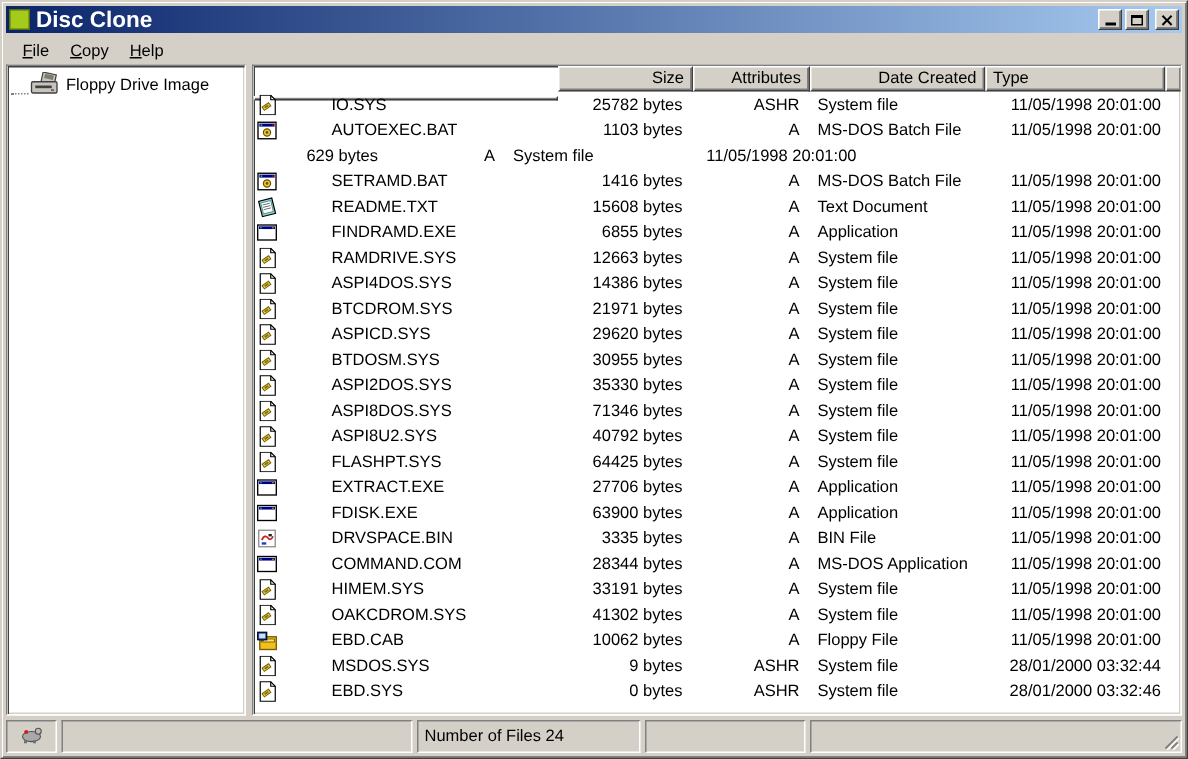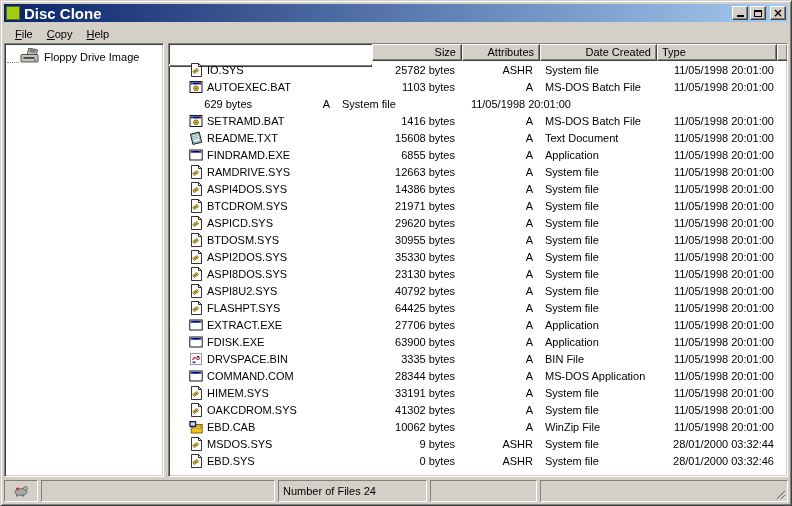--- a/index.html
+++ b/index.html
@@ -56,21 +56,21 @@
     background:#D4D0C8;
     border:1px solid;border-color:#fff #404040 #404040 #fff;
     box-shadow:inset -1px -1px 0 #808080;
     padding:1px 5px 0 4px;
     white-space:nowrap;overflow:hidden;
   }
   .list-body{flex:1;overflow:hidden;}
   .row{display:flex;height:17px;align-items:center;white-space:nowrap;}
   .cell{overflow:hidden;white-space:nowrap;}
   .al-r{text-align:right;}
-  .c0{width:203px;padding-left:20px;display:flex;align-items:center;}
+  .c0{width:203px;padding-left:2px;display:flex;align-items:center;gap:32px;}
   .c1{width:90px;padding-right:7px;}
   .c2{width:78px;padding-right:7px;}
   .c3{width:120px;padding-left:5px;}
   .c4{width:117px;padding-right:3px;}
   .file-icon{width:14px;height:14px;margin-right:4px;flex:0 0 14px;}
   .file-icon svg{display:block;}
   
   .statusbar{flex:0 0 22px;height:22px;margin-top:3px;display:flex;align-items:stretch;}
   .status-pane{
     border:1px solid;border-color:#808080 #fff #fff #808080;
@@ -357,21 +357,21 @@
                   <path d="M2.5 0.5 h7 l3 3 v10 h-10 z" fill="#fff" stroke="#000" stroke-width="0.8"></path>
                   <path d="M9.5 0.5 v3 h3" fill="none" stroke="#000" stroke-width="0.8"></path>
                   <g transform="rotate(-35 6.5 8)">
                     <rect x="4" y="6.8" width="5.2" height="2.6" fill="#E6D35C" stroke="#7a6000" stroke-width="0.7"></rect>
                     <rect x="5.1" y="7.5" width="3" height="1.2" fill="#8a7000"></rect>
                   </g>
                 </svg>
               </span>
               <span>ASPI8DOS.SYS</span>
             </div>
-            <div class="cell c1 al-r">23130 bytes</div>
+            <div class="cell c1 al-r">71346 bytes</div>
             <div class="cell c2 al-r">A</div>
             <div class="cell c3">System file</div>
             <div class="cell c4 al-r">11/05/1998 20:01:00</div>
           </div>
           <div class="row">
             <div class="cell c0">
               <span class="file-icon">
                 <svg width="14" height="14" viewBox="0 0 14 14">
                   <path d="M2.5 0.5 h7 l3 3 v10 h-10 z" fill="#fff" stroke="#000" stroke-width="0.8"></path>
                   <path d="M9.5 0.5 v3 h3" fill="none" stroke="#000" stroke-width="0.8"></path>
@@ -521,21 +521,21 @@
                   <rect x="3.4" y="6" width="8.6" height="2" fill="#F8E080" stroke="#7a5c00" stroke-width="0.6"></rect>
                   <rect x="0.8" y="1.5" width="6" height="5" fill="#3858C8" stroke="#000" stroke-width="0.8"></rect>
                   <rect x="1.8" y="2.5" width="4" height="3" fill="#C8E0F8"></rect>
                   <rect x="2.6" y="6.5" width="2.4" height="1" fill="#404040"></rect>
                 </svg>
               </span>
               <span>EBD.CAB</span>
             </div>
             <div class="cell c1 al-r">10062 bytes</div>
             <div class="cell c2 al-r">A</div>
-            <div class="cell c3">WinZip File</div>
+            <div class="cell c3">Floppy File</div>
             <div class="cell c4 al-r">11/05/1998 20:01:00</div>
           </div>
           <div class="row">
             <div class="cell c0">
               <span class="file-icon">
                 <svg width="14" height="14" viewBox="0 0 14 14">
                   <path d="M2.5 0.5 h7 l3 3 v10 h-10 z" fill="#fff" stroke="#000" stroke-width="0.8"></path>
                   <path d="M9.5 0.5 v3 h3" fill="none" stroke="#000" stroke-width="0.8"></path>
                   <g transform="rotate(-35 6.5 8)">
                     <rect x="4" y="6.8" width="5.2" height="2.6" fill="#E6D35C" stroke="#7a6000" stroke-width="0.7"></rect>

